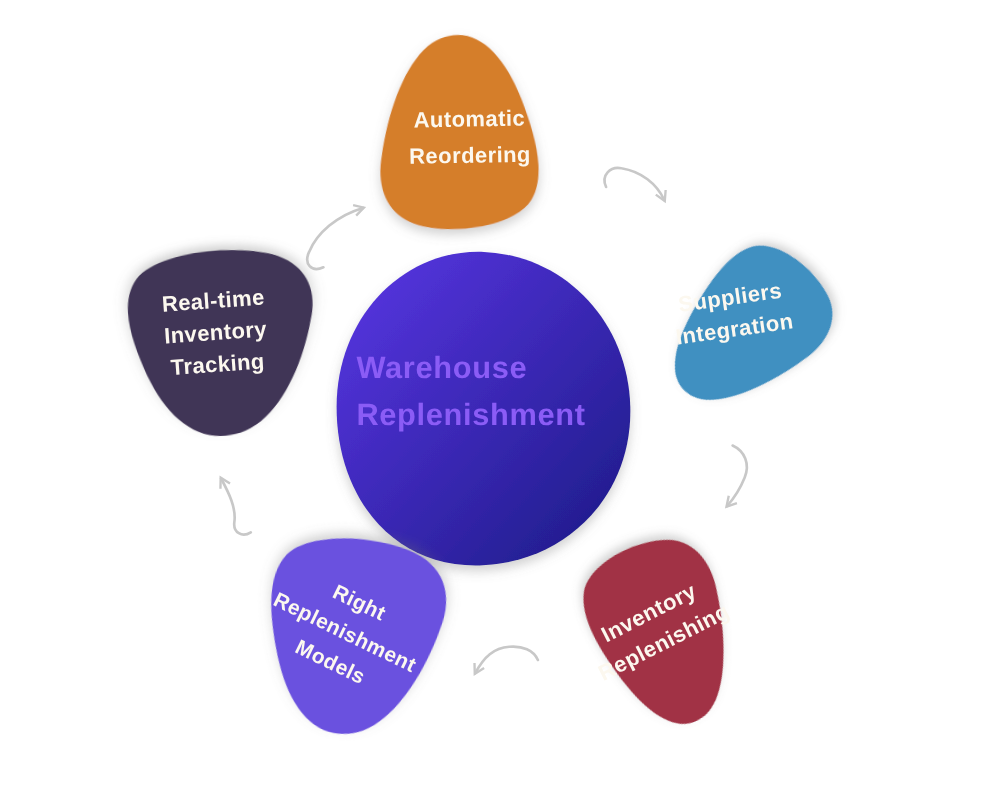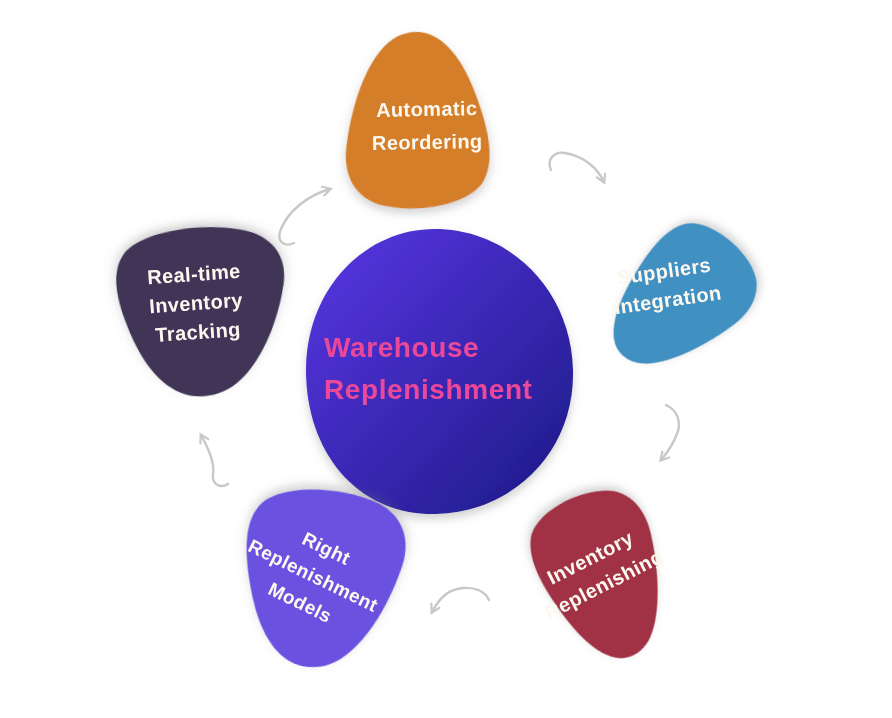--- a/index.html
+++ b/index.html
@@ -15,25 +15,25 @@
     position:absolute;
     font-weight:700;
     color:#fcf8ef;
     text-align:center;
     letter-spacing:0.4px;
     transform-origin:50% 50%;
     white-space:nowrap;
   }
   .label span{display:block;}
   .label-center{
-    left:324px;top:327px;
+    left:324px;top:314px;
     text-align:left;
     font-size:28px;
     line-height:42px;
-    color:#ec4899;
+    color:#8b5cf6;
     letter-spacing:0.6px;
   }
   .label-automatic{left:317px;top:93px;width:220px;font-size:20px;line-height:33px;transform:rotate(-1deg);}
   .label-suppliers{left:556px;top:257px;width:220px;font-size:20px;line-height:29px;transform:rotate(-8deg);}
   .label-inventory{left:487px;top:541px;width:220px;font-size:20px;line-height:30px;transform:rotate(-27deg);}
   .label-models{left:203px;top:531px;width:220px;font-size:19px;line-height:30px;transform:rotate(26deg);}
   .label-tracking{left:86px;top:260px;width:220px;font-size:20px;line-height:29px;transform:rotate(-4deg);}
 </style>
 </head>
 <body>

